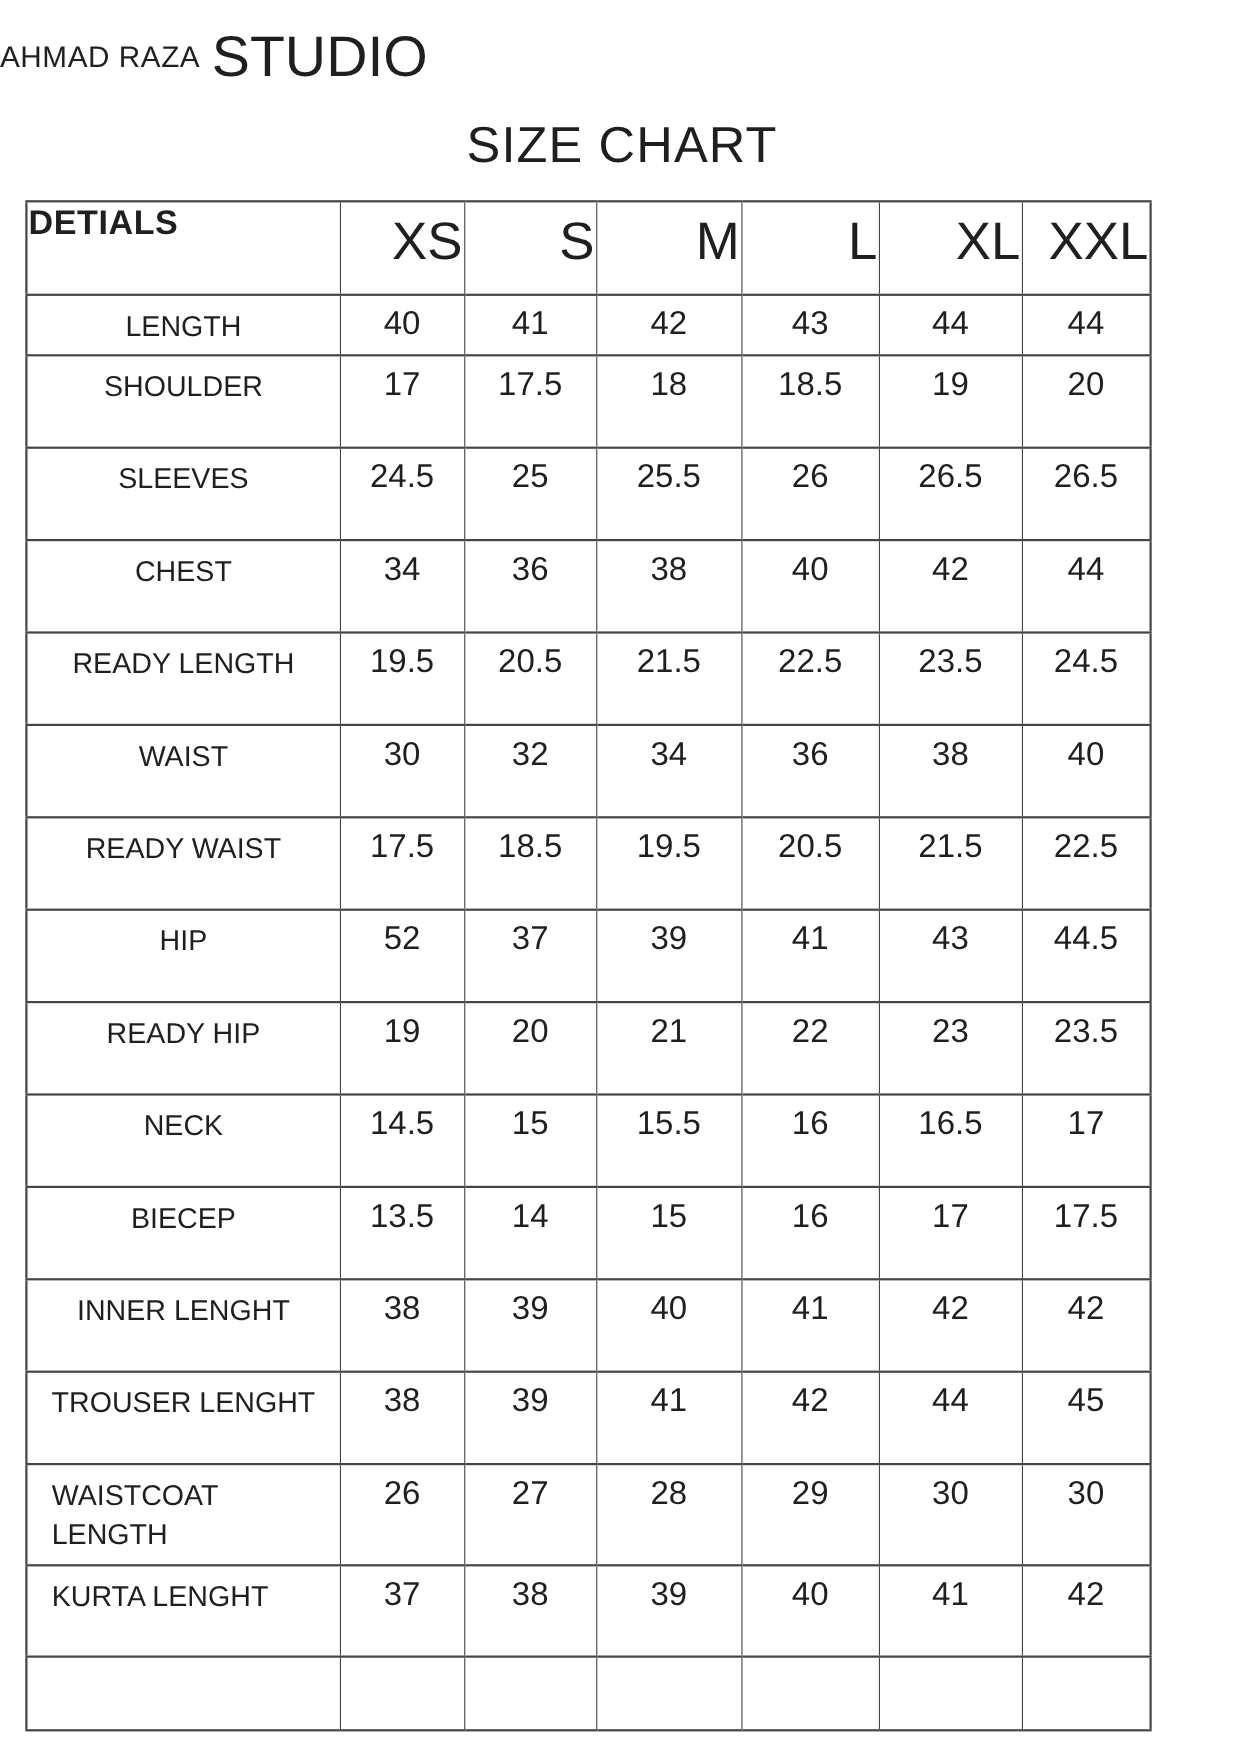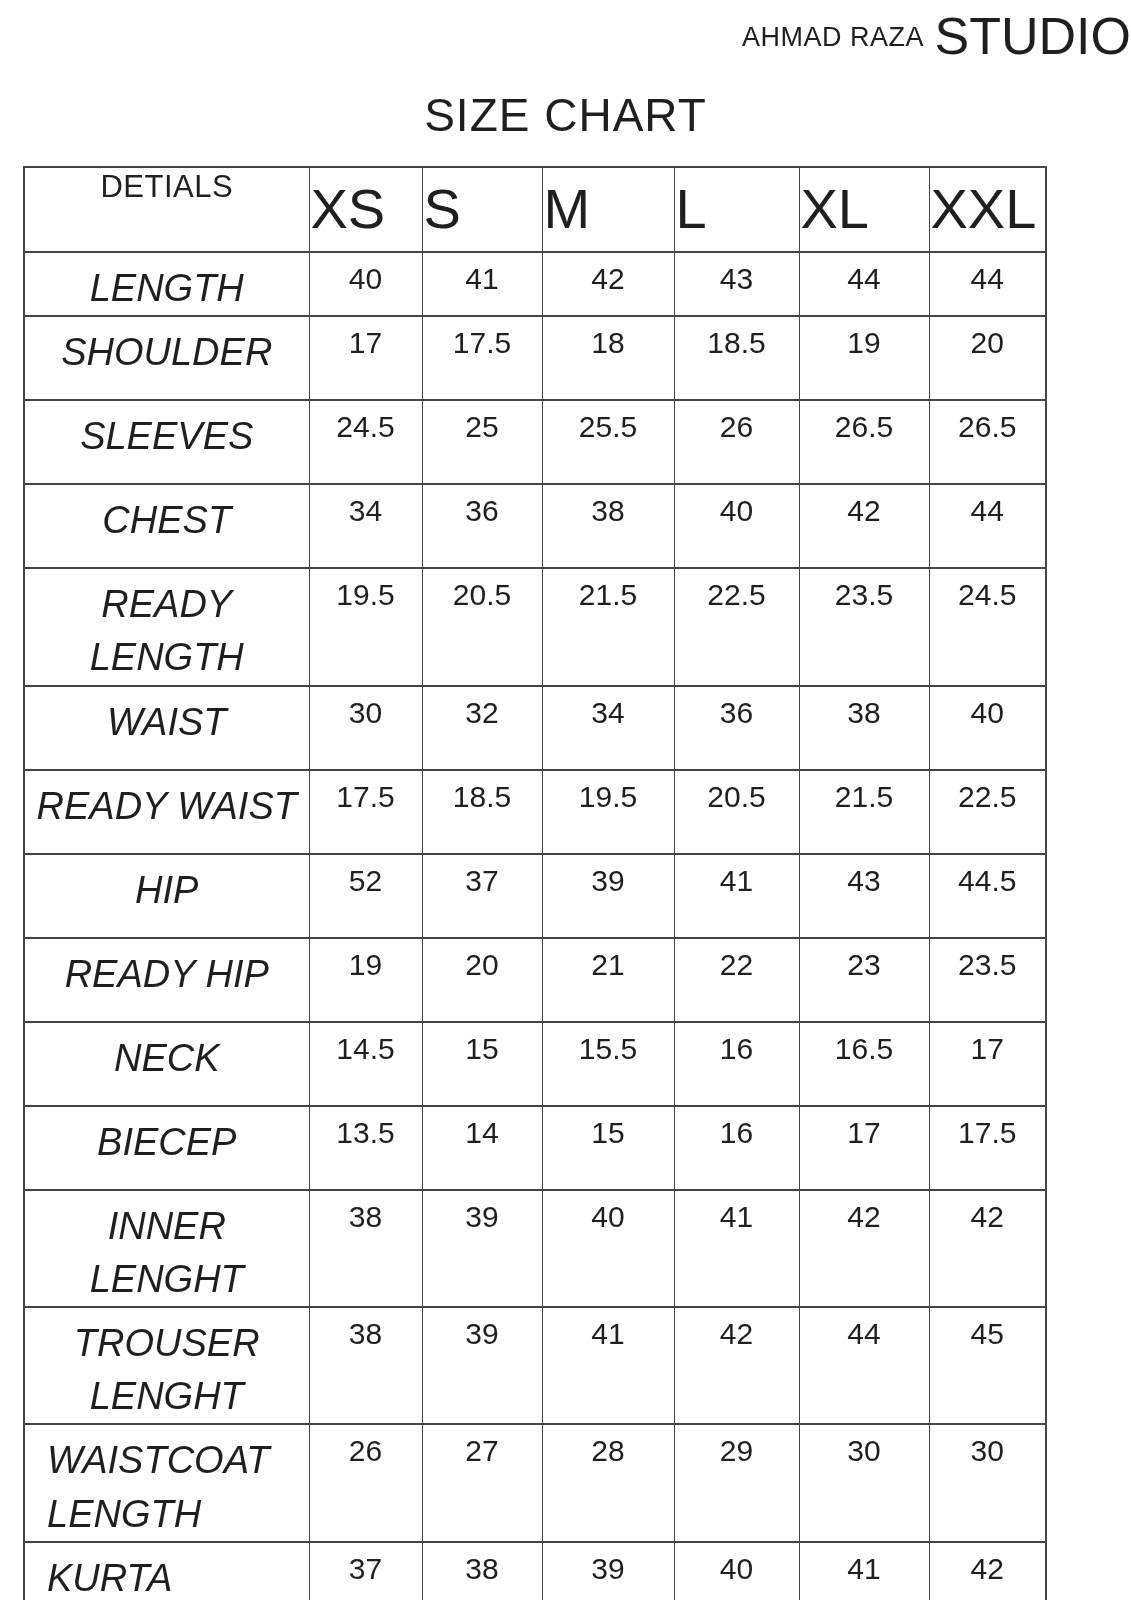--- a/index.html
+++ b/index.html
@@ -2,21 +2,21 @@
 <html><head>
 <meta charset="utf-8">
 <style>
   html,body{margin:0;padding:0;}
   body{
     width:1131px;height:1600px;background:#ffffff;
     font-family:"Liberation Sans",sans-serif;color:#1f1f1f;
     overflow:hidden;
   }
   .page{position:relative;width:1131px;height:1600px;}
-  .brand-line{text-align:right;padding-top:10px;line-height:1;}
+  .brand-line{text-align:left;padding-top:26px;line-height:1;}
   .brand-small{font-size:27px;letter-spacing:.5px;vertical-align:8px;}
   .brand-large{font-size:52px;margin-left:6px;}
   .chart-title{
     text-align:center;font-size:46px;font-weight:normal;
     margin:30px 0 0 0;line-height:1;letter-spacing:1px;
   }
   table.size-table{
     margin:28px 0 0 23px;width:1022px;
     border-collapse:collapse;table-layout:fixed;
     border:2px solid #454545;
@@ -27,29 +27,29 @@
     vertical-align:top;overflow:hidden;
   }
   thead tr{height:85px;}
   tbody tr{height:84px;}
   tbody tr:nth-child(1){height:55px;}
   tbody tr:nth-child(14){height:92px;}
   tbody tr:nth-child(15){height:83px;}
   tbody tr:nth-child(16){height:67px;}
   tbody tr:nth-child(17){height:85px;}
   .details-head{
-    font-size:31px;font-weight:normal;text-align:center;
+    font-size:31px;font-weight:bold;text-align:left;
     letter-spacing:.5px;
   }
   .size-head{
-    font-size:56px;font-weight:normal;text-align:left;padding-top:8px;
+    font-size:48px;font-weight:normal;text-align:right;padding-top:8px;
   }
   .label-cell{
-    font-size:38px;text-align:center;padding:9px 6px 0 6px;
-    white-space:pre-line;line-height:1.4;font-style:italic;
+    font-size:26px;text-align:center;padding:9px 6px 0 6px;
+    white-space:pre-line;line-height:1.4;
   }
   .label-cell.left{text-align:left;padding-left:22px;}
   .value-cell{font-size:30px;text-align:center;padding-top:9px;}
 </style>
 </head>
 <body>
 
 <div class="page">
 
   <div class="brand-line">

